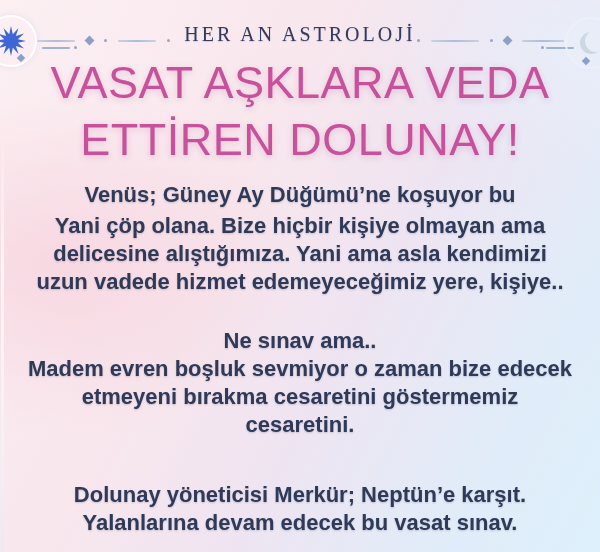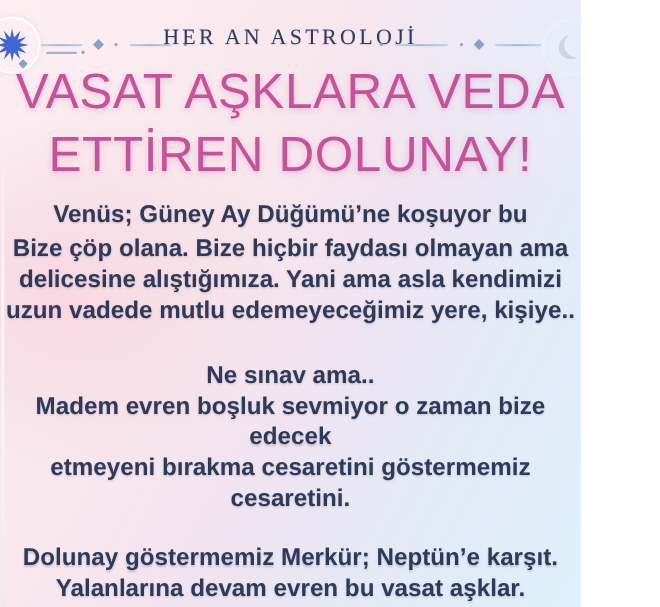--- a/index.html
+++ b/index.html
@@ -1,21 +1,21 @@
 <!DOCTYPE html>
 <html><head>
 <meta charset="utf-8">
 <style>
   html, body { margin: 0; padding: 0; }
   body {
     width: 600px; height: 552px; overflow: hidden;
     font-family: "Liberation Sans", sans-serif;
   }
   .canvas {
-    position: relative; width: 528px; height: 552px; overflow: hidden;
+    position: relative; width: 600px; height: 552px; overflow: hidden;
     background:
       radial-gradient(ellipse 60% 45% at 10% 48%, rgba(247,208,220,0.70), rgba(247,208,220,0) 70%),
       radial-gradient(ellipse 50% 35% at 96% 8%, rgba(232,239,250,0.85), rgba(232,239,250,0) 70%),
       linear-gradient(118deg, #fcf0f3 0%, #f8e7ed 38%, #efe4f1 58%, #e1ecf9 82%, #ddf0fb 100%);
   }
   .edge-line {
     position: absolute; left: 1px; top: 140px; width: 3px; height: 412px;
     background: linear-gradient(to bottom, rgba(255,255,255,0.0), rgba(255,255,255,0.75) 30%, rgba(230,236,244,0.8));
     border-radius: 2px;
   }
@@ -59,21 +59,21 @@
     text-shadow: 0 2px 6px rgba(170,70,135,0.22);
   }
   
   .bodytext {
     position: absolute; top: 181px; left: 0; right: 0; text-align: center;
     color: #2e3a58; font-weight: bold; font-size: 22px; line-height: 28px;
     text-shadow: 0 1px 2px rgba(46,58,88,0.22);
   }
   .block.b1 { margin-bottom: 3px; }
   .block.b2 { margin-bottom: 31px; }
-  .block.b3 { margin-bottom: 26px; }
+  .block.b3 { margin-bottom: 42px; }
 </style>
 </head>
 <body>
 
 <div class="canvas">
 
   <div class="edge-line"></div>
 
   <div>
     <div class="sun-badge">
@@ -114,29 +114,29 @@
   <div class="title">
     <div>VASAT AŞKLARA VEDA</div>
     <div>ETTİREN DOLUNAY!</div>
   </div>
 
   <div class="bodytext">
     <div class="block b1">
       <div>Venüs; Güney Ay Düğümü’ne koşuyor bu</div>
     </div>
     <div class="block b2">
-      <div>Bize çöp olana. Bize hiçbir faydası olmayan ama</div>
+      <div>Yani çöp olana. Bize hiçbir kişiye olmayan ama</div>
       <div>delicesine alıştığımıza. Yani ama asla kendimizi</div>
-      <div>uzun vadede mutlu edemeyeceğimiz yere, kişiye..</div>
+      <div>uzun vadede hizmet edemeyeceğimiz yere, kişiye..</div>
     </div>
     <div class="block b3">
       <div>Ne sınav ama..</div>
       <div>Madem evren boşluk sevmiyor o zaman bize edecek</div>
       <div>etmeyeni bırakma cesaretini göstermemiz</div>
       <div>cesaretini.</div>
     </div>
     <div class="block b4">
-      <div>Dolunay göstermemiz Merkür; Neptün’e karşıt.</div>
-      <div>Yalanlarına devam evren bu vasat aşklar.</div>
+      <div>Dolunay yöneticisi Merkür; Neptün’e karşıt.</div>
+      <div>Yalanlarına devam edecek bu vasat sınav.</div>
     </div>
   </div>
 
 </div>
 
 </body></html>

